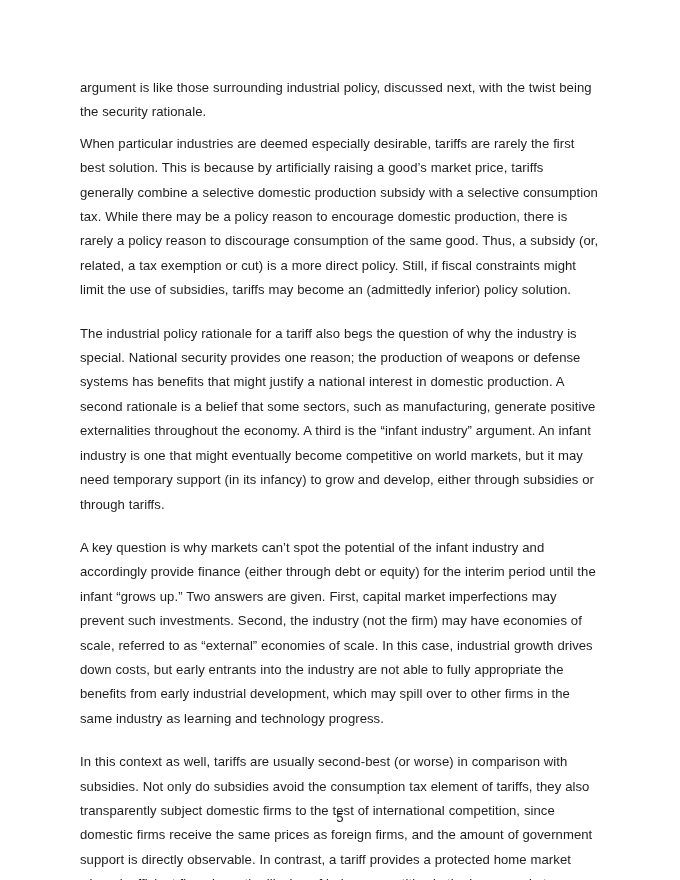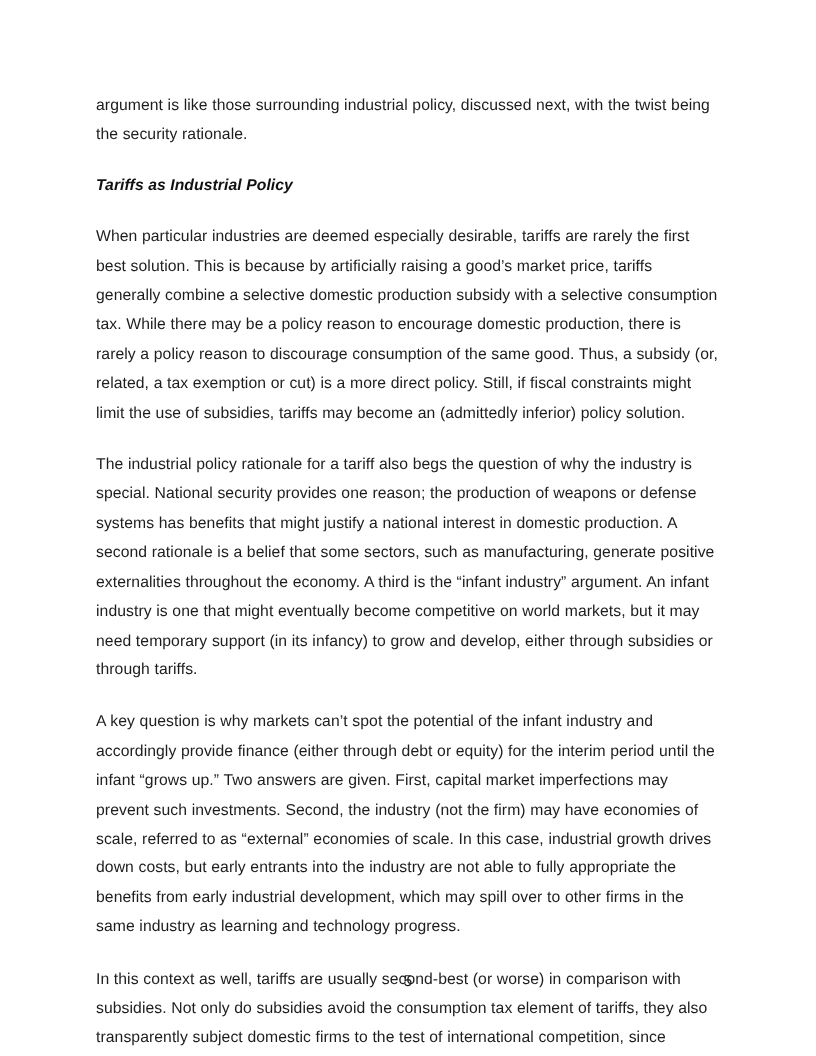--- a/index.html
+++ b/index.html
@@ -41,21 +41,21 @@
   .section-heading {
     margin: 0 0 19px 0;
     font-size: 13.1px;
     line-height: 24.4px;
     color: #111111;
     font-weight: bold;
     font-style: italic;
     letter-spacing: 0.005em;
   }
   .spacer-short {
-    margin-bottom: 17px;
+    margin-bottom: 7px;
   }
   .page-number {
     position: absolute;
     left: 0;
     top: 808px;
     width: 680px;
     text-align: center;
     font-size: 13.1px;
     line-height: 20px;
     color: #1d1d1d;
@@ -63,21 +63,20 @@
 </style>
 </head>
 <body>
 
 <div class="page">
 
   <div class="text-column">
 
     <p class="para spacer-short">argument is like those surrounding industrial policy, discussed next, with the twist being the security rationale.</p>
 
-    <p class="section-heading">Tariffs as Industrial Policy</p>
 
     <p class="para">When particular industries are deemed especially desirable, tariffs are rarely the first best solution. This is because by artificially raising a good’s market price, tariffs generally combine a selective domestic production subsidy with a selective consumption tax. While there may be a policy reason to encourage domestic production, there is rarely a policy reason to discourage consumption of the same good. Thus, a subsidy (or, related, a tax exemption or cut) is a more direct policy. Still, if fiscal constraints might limit the use of subsidies, tariffs may become an (admittedly inferior) policy solution.</p>
 
     <p class="para">The industrial policy rationale for a tariff also begs the question of why the industry is special. National security provides one reason; the production of weapons or defense systems has benefits that might justify a national interest in domestic production. A second rationale is a belief that some sectors, such as manufacturing, generate positive externalities throughout the economy. A third is the “infant industry” argument. An infant industry is one that might eventually become competitive on world markets, but it may need temporary support (in its infancy) to grow and develop, either through subsidies or through tariffs.</p>
 
     <p class="para">A key question is why markets can’t spot the potential of the infant industry and accordingly provide finance (either through debt or equity) for the interim period until the infant “grows up.” Two answers are given. First, capital market imperfections may prevent such investments. Second, the industry (not the firm) may have economies of scale, referred to as “external” economies of scale. In this case, industrial growth drives down costs, but early entrants into the industry are not able to fully appropriate the benefits from early industrial development, which may spill over to other firms in the same industry as learning and technology progress.</p>
 
     <p class="para">In this context as well, tariffs are usually second-best (or worse) in comparison with subsidies. Not only do subsidies avoid the consumption tax element of tariffs, they also transparently subject domestic firms to the test of international competition, since domestic firms receive the same prices as foreign firms, and the amount of government support is directly observable. In contrast, a tariff provides a protected home market where inefficient firms have the illusion of being competitive in the home market, even while they fail to meet the test of world markets.</p>
 
   </div>

